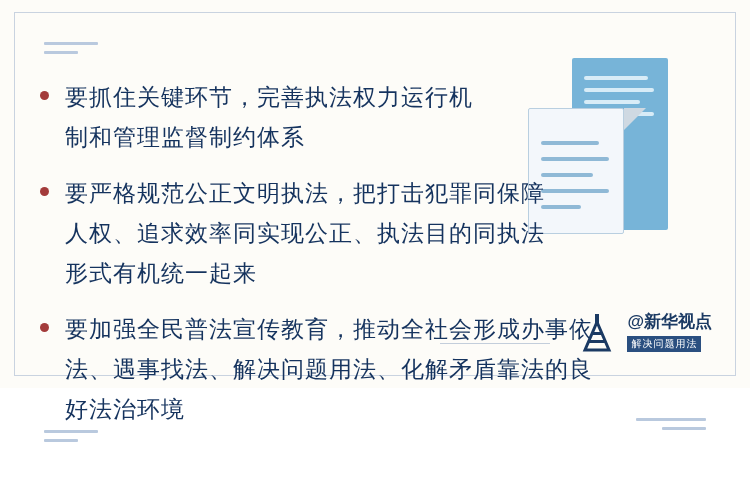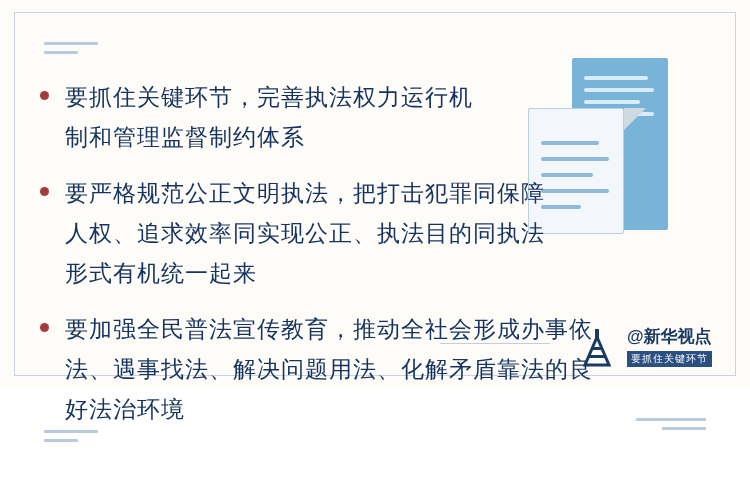--- a/index.html
+++ b/index.html
@@ -135,21 +135,21 @@
     width: 0;
     height: 0;
     border-top: 22px solid #cfd9e2;
     border-right: 22px solid transparent;
   }
 
   
   #brand {
     position: absolute;
     right: 38px;
-    bottom: 19px;
+    bottom: 34px;
     display: flex;
     align-items: center;
   }
   #brand-logo {
     width: 44px;
     height: 44px;
     margin-right: 8px;
     position: relative;
   }
   #brand-texts {
@@ -242,17 +242,17 @@
         <g fill="#1b3a63">
           <rect x="20" y="4" width="4" height="10"></rect>
           <path d="M22 12 L34 40 L10 40 Z" fill="none" stroke="#1b3a63" stroke-width="3"></path>
           <rect x="13" y="30" width="18" height="3"></rect>
           <rect x="16" y="22" width="12" height="3"></rect>
         </g>
       </svg>
     </div>
     <div id="brand-texts">
       <div id="brand-title">@新华视点</div>
-      <div id="brand-sub">要抓住关键环节</div>
+      <div id="brand-sub">解决问题用法</div>
     </div>
   </div>
 
 </div>
 
 </body></html>

